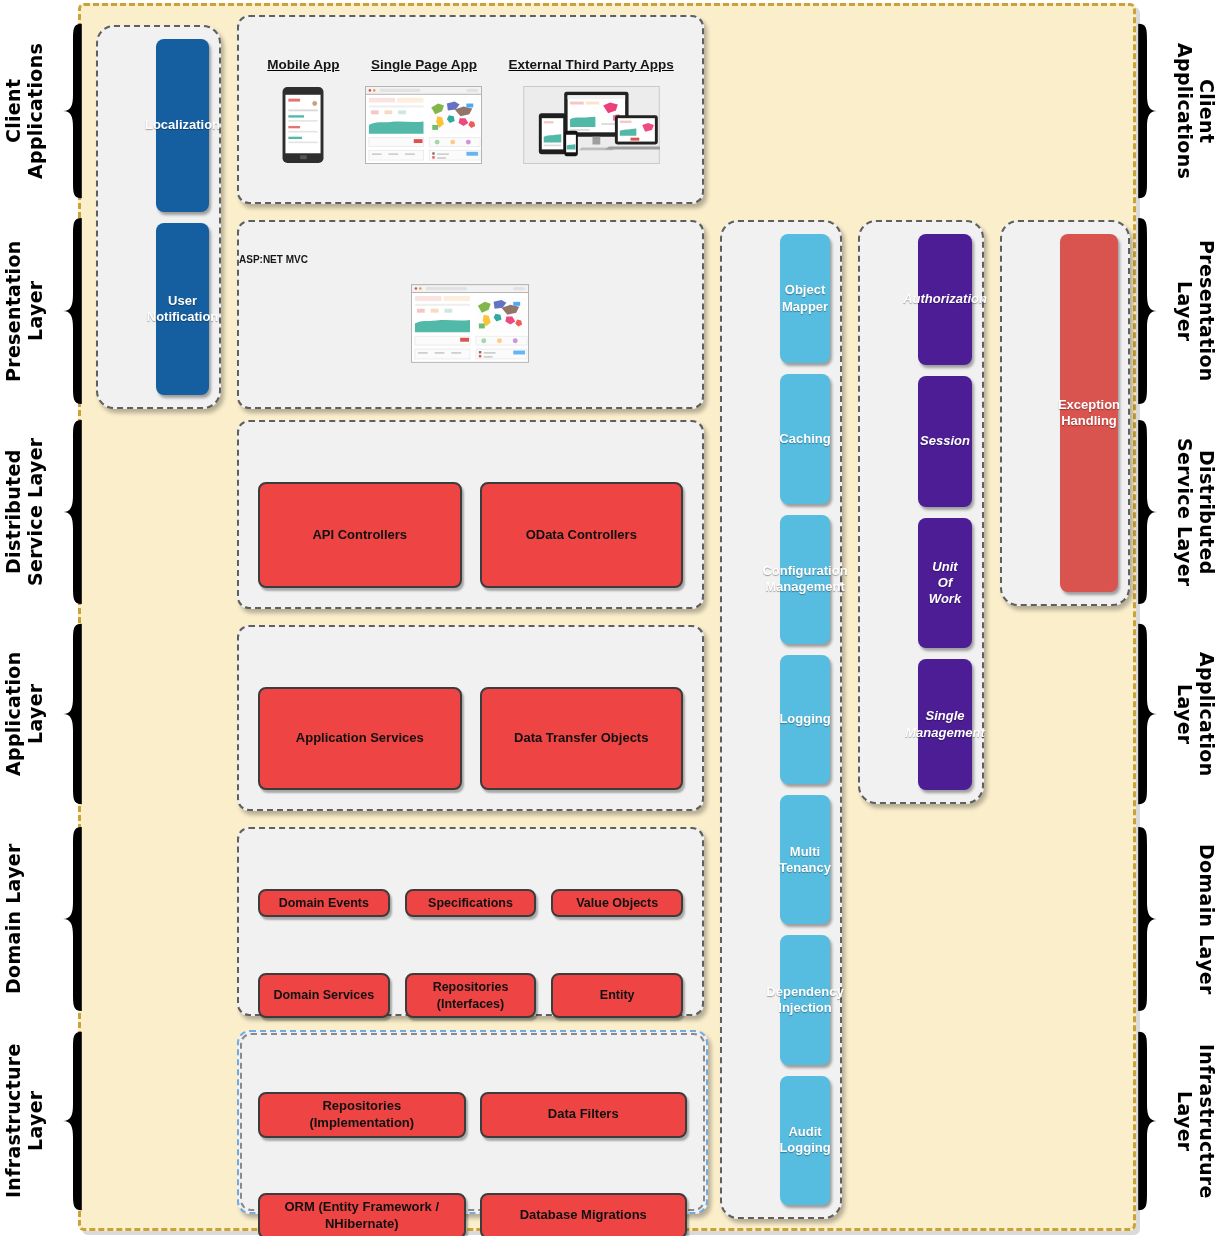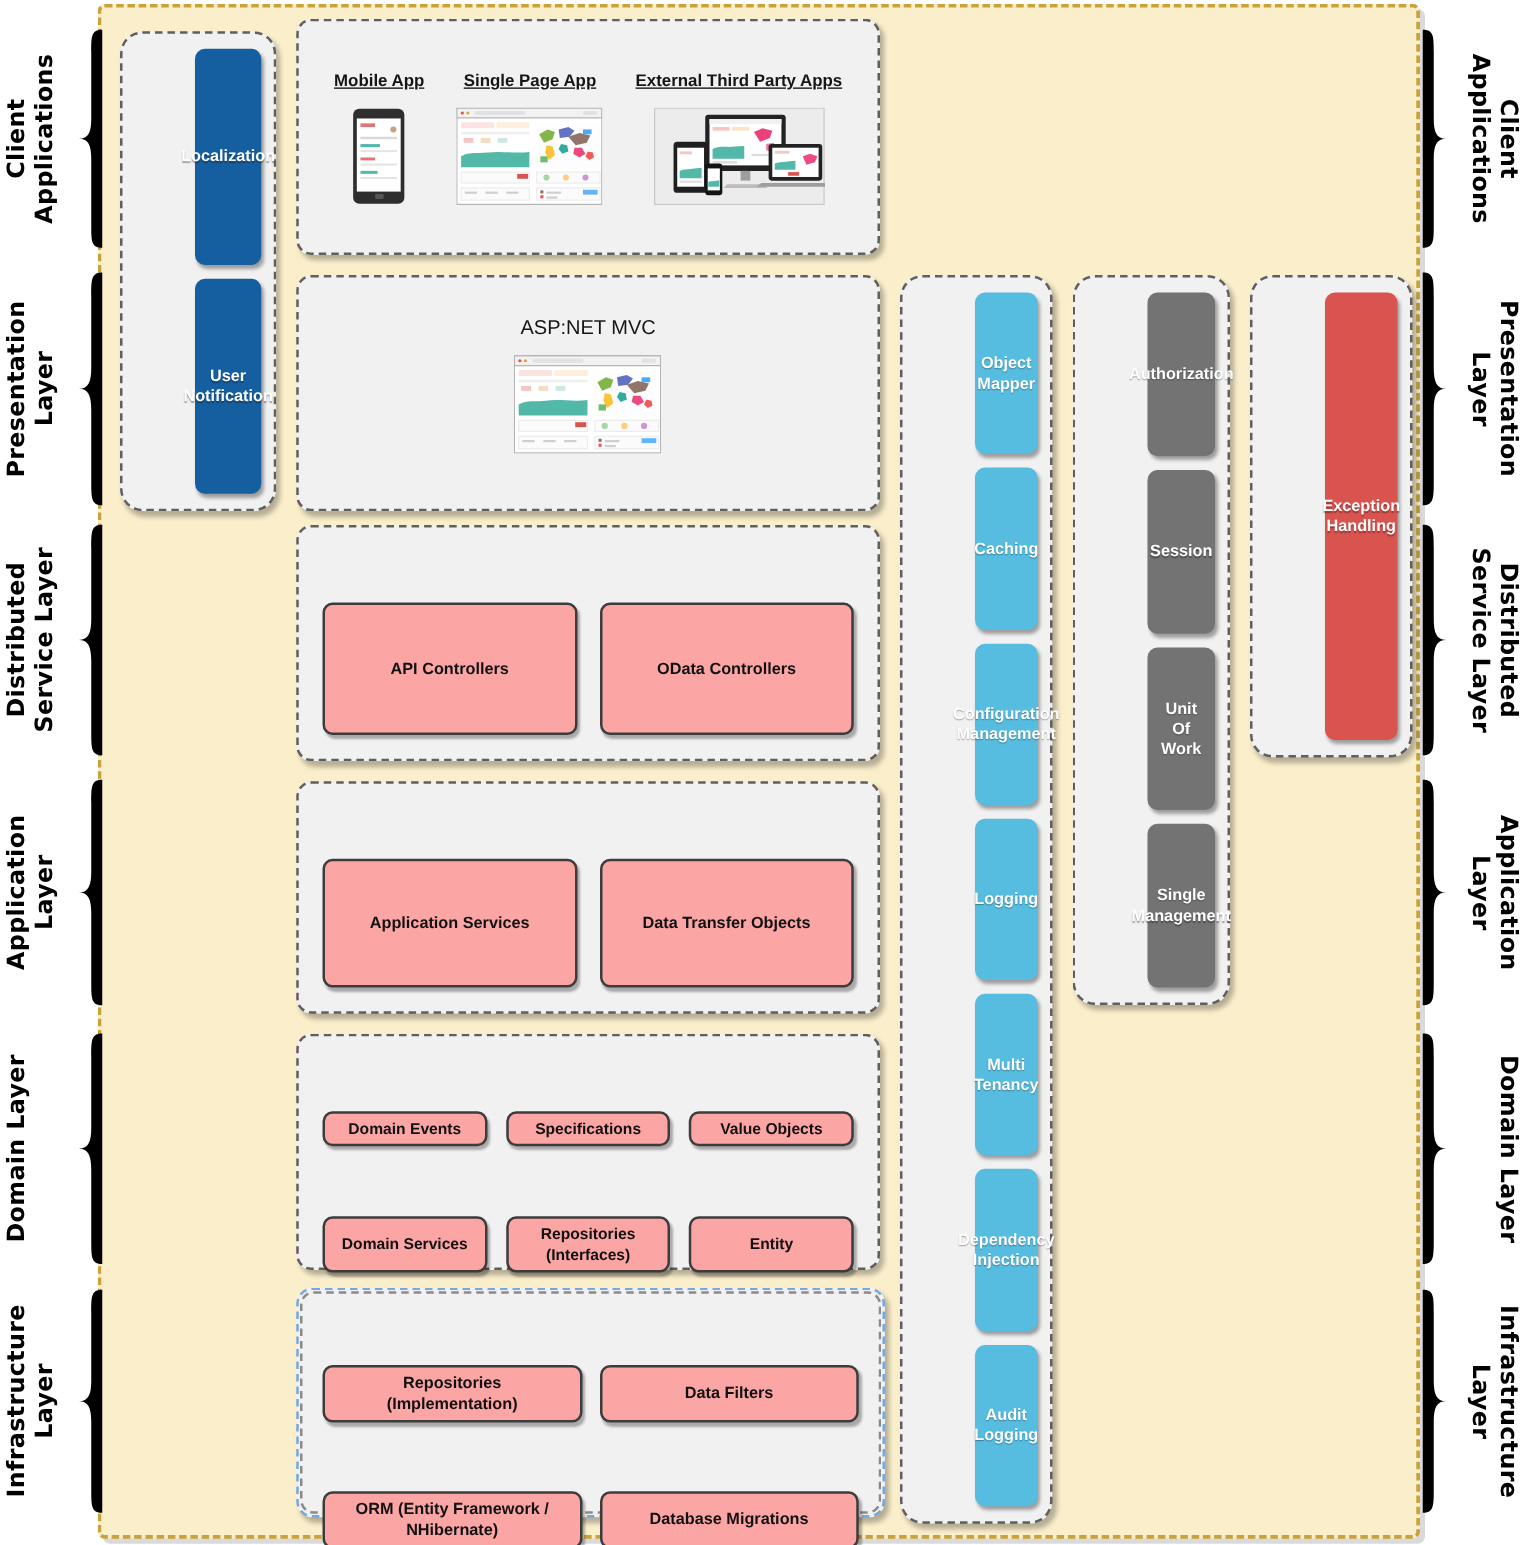--- a/index.html
+++ b/index.html
@@ -16,26 +16,26 @@
   .rounded-lg{border-radius:18px;}
   .rounded-md{border-radius:12px;}
 
   
   .node{display:flex;align-items:center;justify-content:center;text-align:center;
     color:#fff;font-weight:700;font-size:13px;line-height:1.25;border-radius:8px;
     box-shadow:2px 3px 3px rgba(0,0,0,.35);text-shadow:0 1px 1px rgba(0,0,0,.35);
     padding:4px 6px;box-sizing:border-box;margin-left:48px;}
   .node.blue{background:#155FA0;}
   .node.cyan{background:#56BCE0;}
-  .node.green{background:#737373;}
+  .node.green{background:#4c1d95;font-style:italic;}
   .node.red{background:#D9534F;}
 
   
   .cream{display:flex;align-items:center;justify-content:center;text-align:center;
-    background:#fca5a5;border:2px solid #3c3c3c;border-radius:8px;
+    background:#ef4444;border:2px solid #3c3c3c;border-radius:8px;
     box-shadow:2px 3px 2px rgba(0,0,0,.3);color:#111;font-weight:700;
     font-size:13px;line-height:1.3;padding:4px 10px;box-sizing:border-box;margin-top:41px;}
 
   
   .vstack{display:flex;flex-direction:column;gap:11px;padding:12px 10px;box-sizing:border-box;height:100%;}
   .vstack .node{flex:1;}
 
   
   .rail-label{position:absolute;color:#000;font-weight:700;font-size:19px;line-height:1.18;
     text-align:center;letter-spacing:.3px;font-family:"DejaVu Sans",sans-serif;}
@@ -52,21 +52,21 @@
   .two-col .cream{flex:1;}
   .grid32{display:grid;grid-template-columns:repeat(3,1fr);grid-template-rows:1fr 1fr;gap:15px;padding:19px;box-sizing:border-box;height:100%;}
   .grid22{display:grid;grid-template-columns:repeat(2,1fr);grid-template-rows:1fr 1fr;gap:14px;padding:16px;box-sizing:border-box;height:100%;}
   .grid32 .cream{font-size:12.5px;}
 
   
   .infra-outer{position:absolute;border:2px dashed #74A9E0;border-radius:13px;background:#F1F1F1;
     box-shadow:3px 4px 4px rgba(0,0,0,.28);}
   .infra-inner{position:absolute;inset:1px;border:2px dashed #8a8a8a;border-radius:11px;box-sizing:border-box;}
 
-  .title-center{position:absolute;left:0;right:0;text-align:center;font-weight:400;font-size:16px;color:#161616;}
+  .title-center{position:absolute;left:0;right:0;text-align:left;font-weight:700;font-size:10px;color:#161616;}
   .art{display:block;}
 </style>
 </head>
 <body>
 
 <svg width="0" height="0" style="position:absolute" aria-hidden="true">
   <defs>
     <symbol id="sym-phone" viewBox="0 0 44 80">
       <rect x="1" y="1" width="42" height="78" rx="5" fill="#2e2e2e"></rect>
       <rect x="4" y="9" width="36" height="60" fill="#ffffff"></rect>

